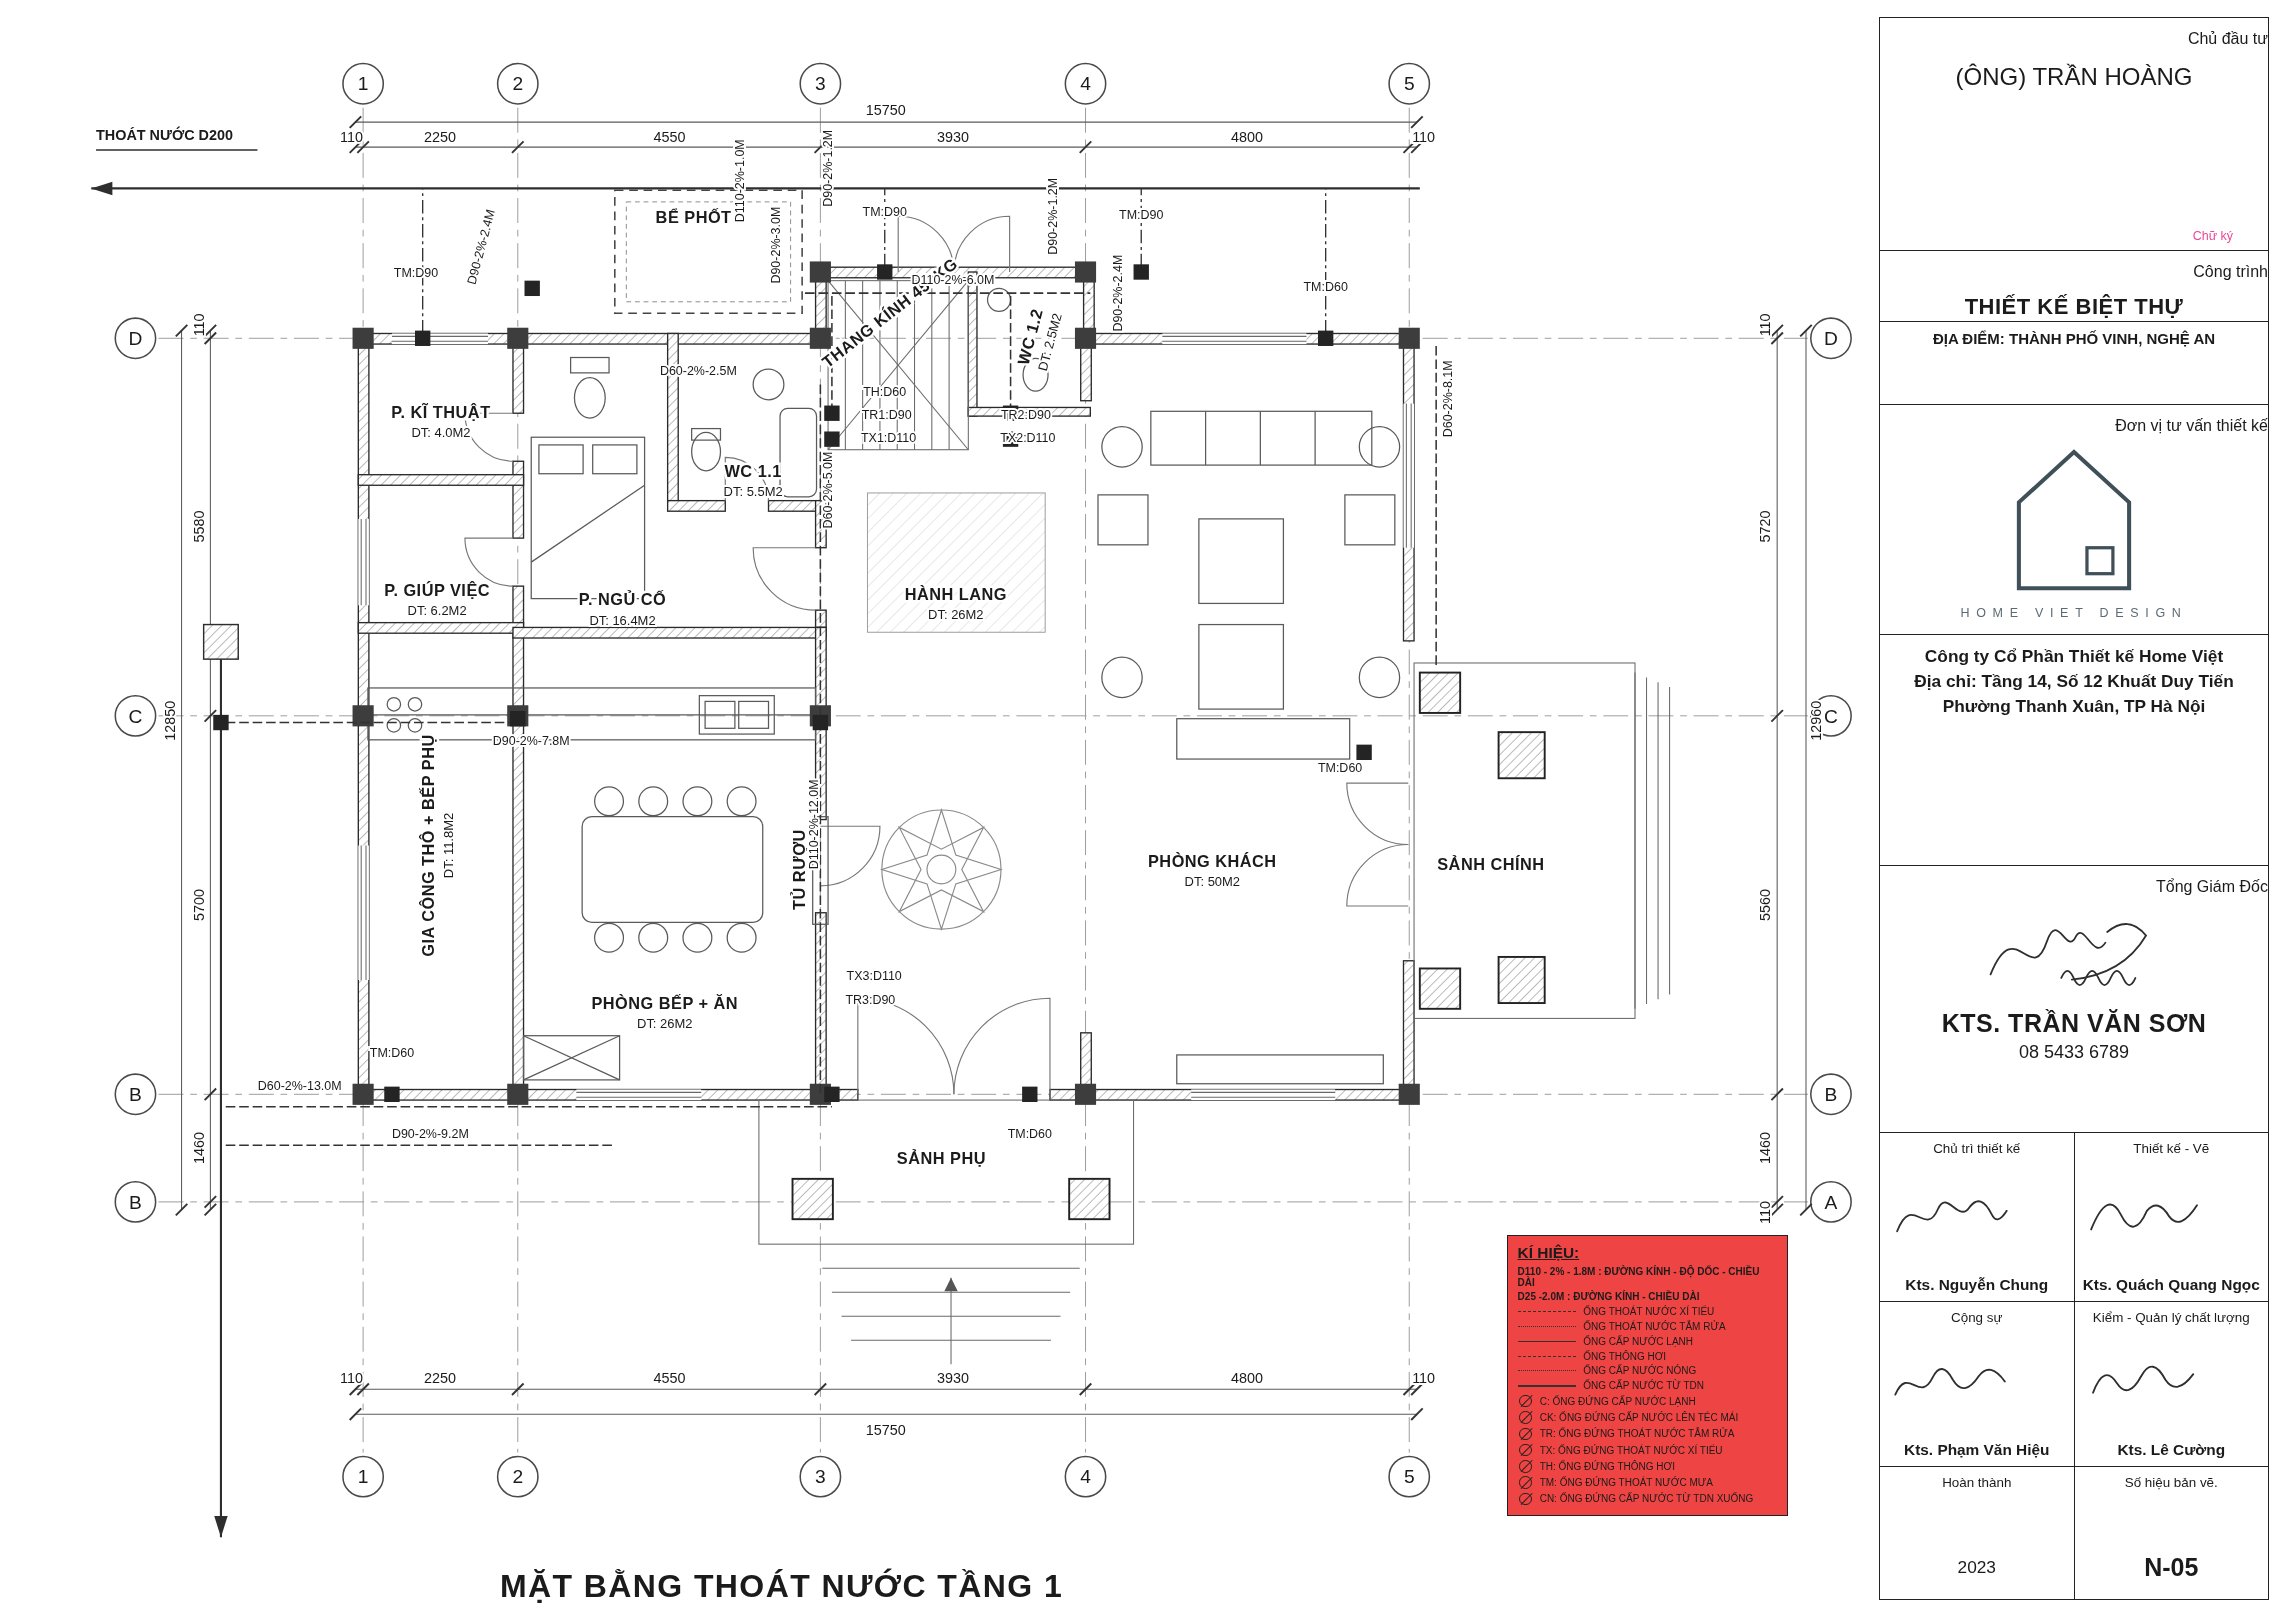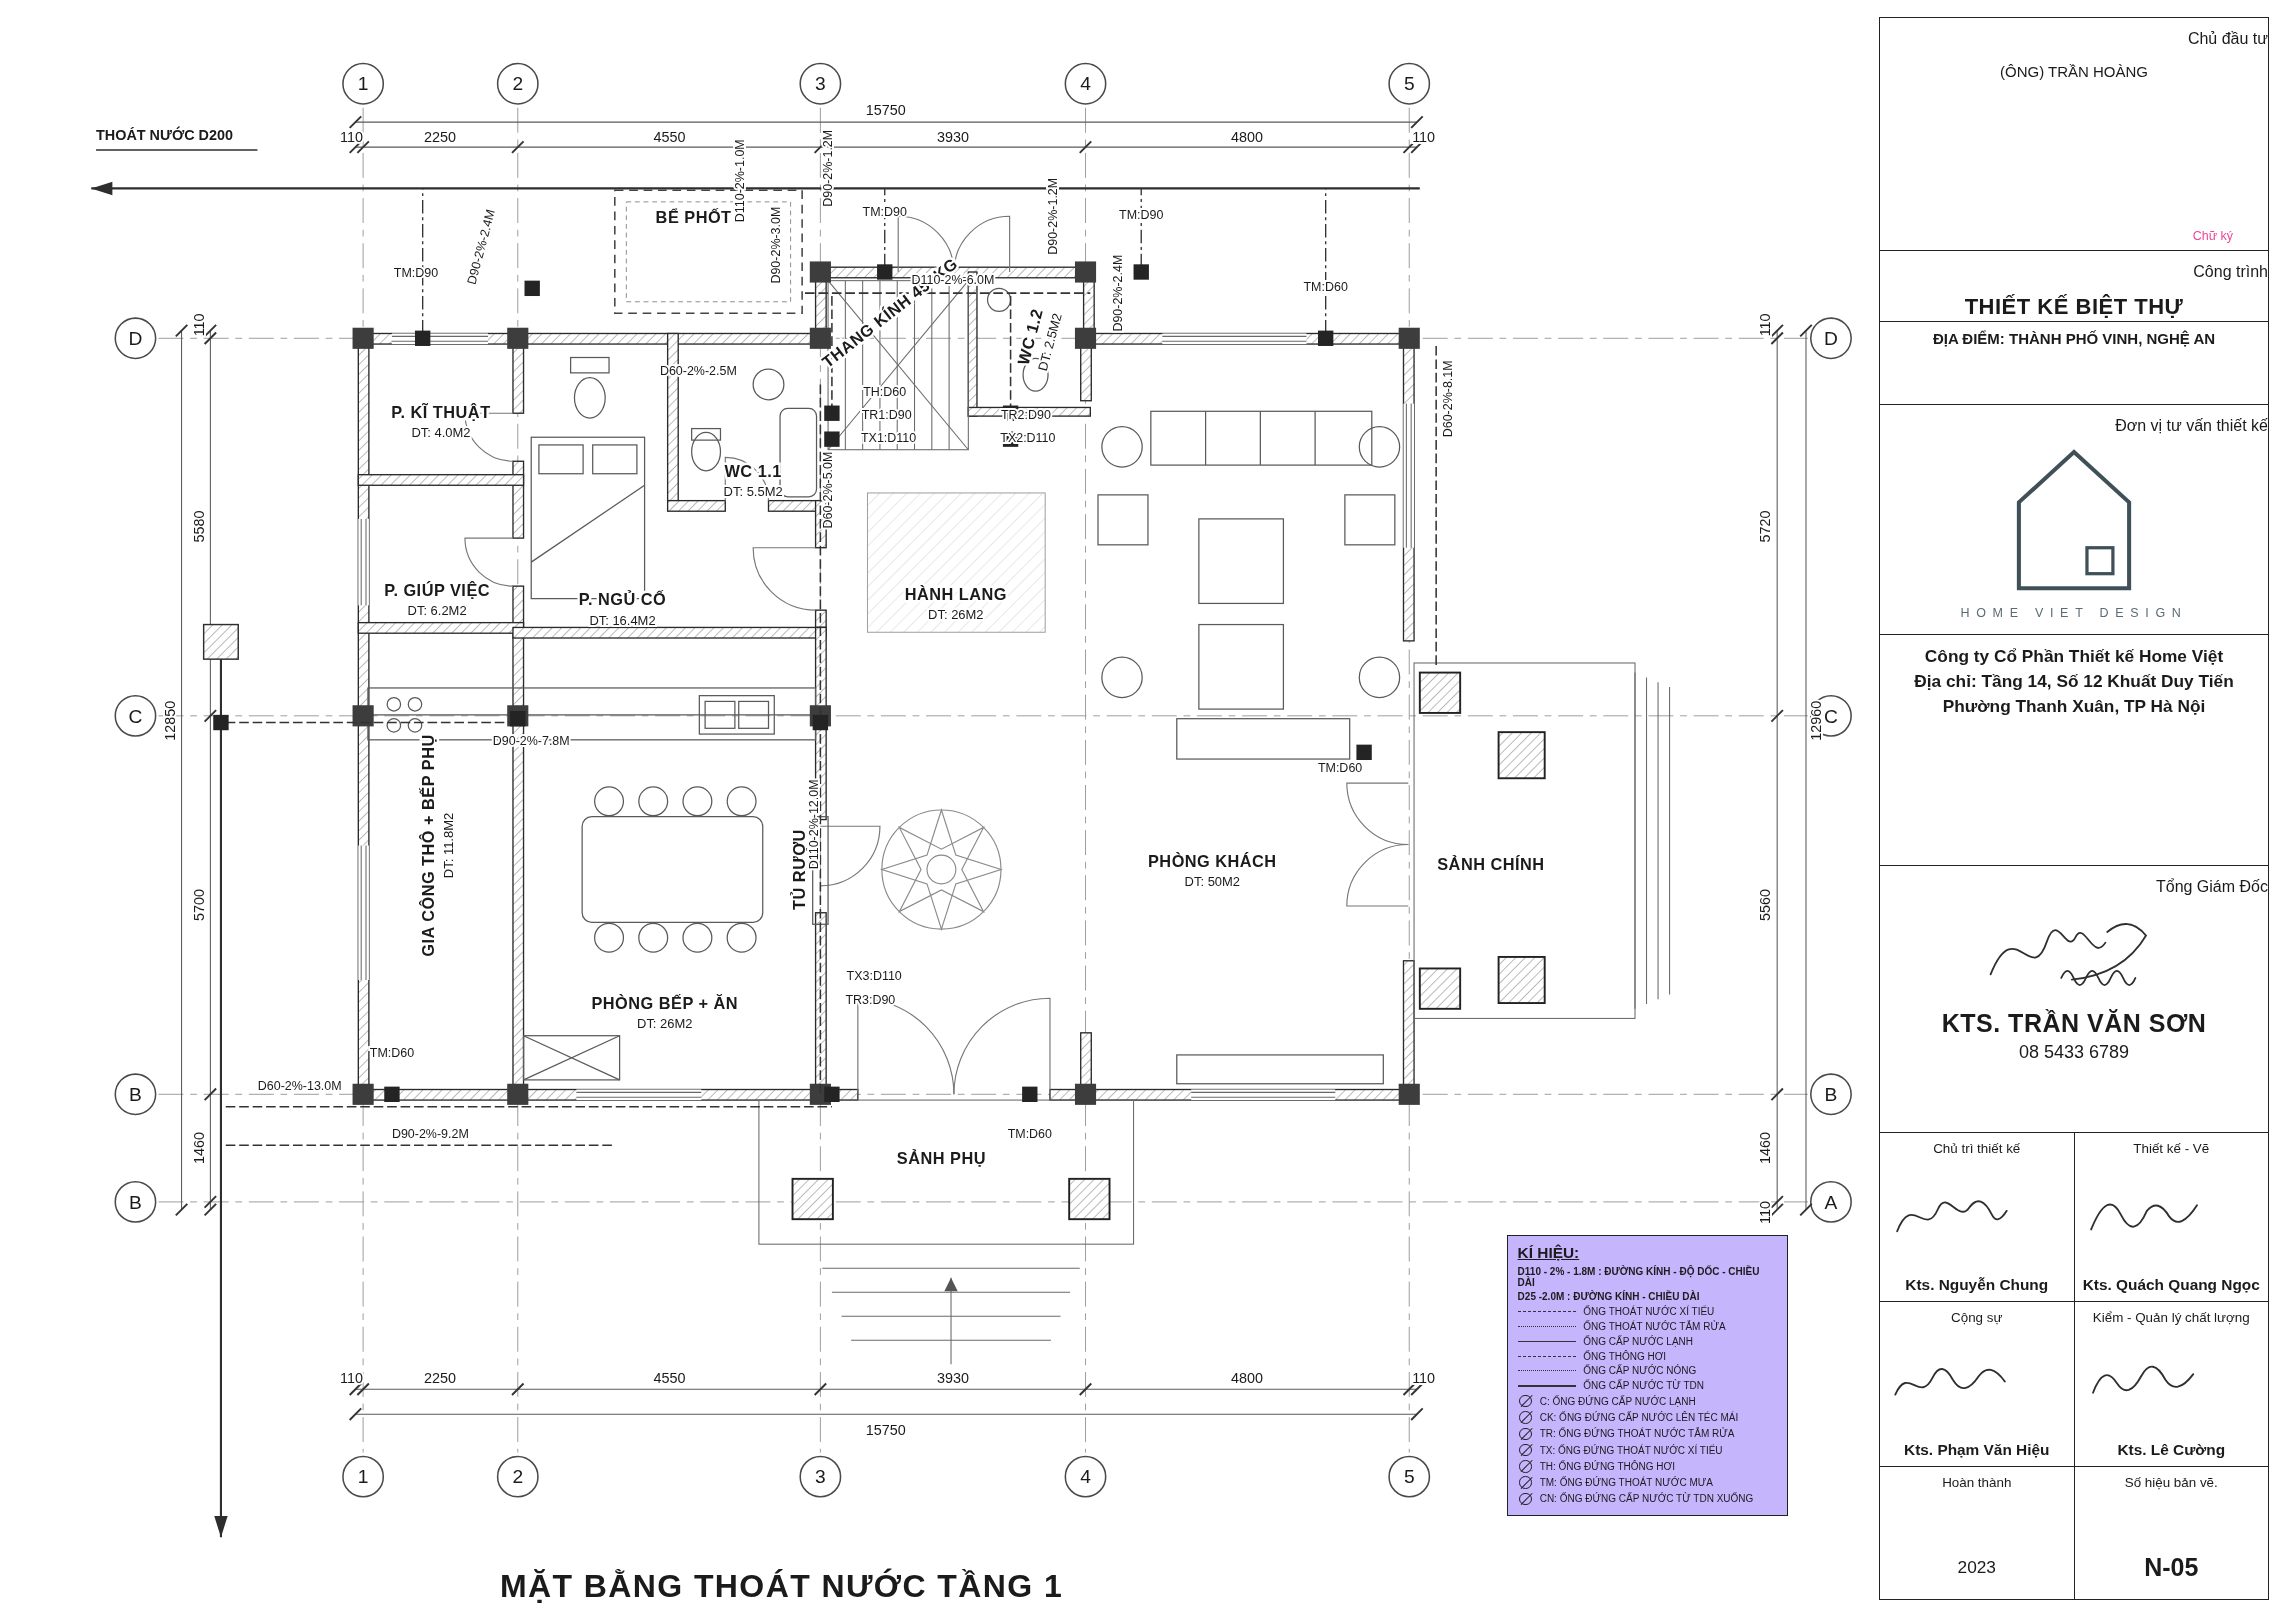--- a/index.html
+++ b/index.html
@@ -24,40 +24,40 @@
   .furn{fill:none;stroke:#5a5a5a;stroke-width:1.3}
   .door{stroke:#777;stroke-width:1.2;fill:none}
   .pipe{stroke:#333;stroke-width:1.6;fill:none;stroke-dasharray:10 4}
   .pipe2{stroke:#333;stroke-width:1.4;fill:none;stroke-dasharray:14 4 3 4}
 
   .dtitle{position:absolute;left:500px;top:1568px;width:961px;text-align:left;
     font-size:32px;font-weight:700;letter-spacing:1.4px}
 
   
   .legend{position:absolute;left:1507px;top:1235px;width:281px;border:1.9px solid #222;
-    background:#c4b5fd;padding:7.7px 9.6px 9.6px}
+    background:#ef4444;padding:7.7px 9.6px 9.6px}
   .lg-h{font-size:15.4px;font-weight:700;text-decoration:underline;margin-bottom:4.8px}
   .lg-note{font-size:10px;margin-bottom:2.9px;font-weight:600}
   .lg-row{display:flex;align-items:center;margin-top:3.8px}
   .ls{display:inline-block;width:58px;height:0;margin-right:7.7px;flex:none}
   .ls1{border-top:1.9px dashed #333}.ls2{border-top:1.9px dotted #333}.ls3{border-top:1.9px solid #333}
   .ls4{border-top:1.9px dashed #333}.ls5{border-top:1.9px dotted #333}.ls6{border-top:2.9px double #333}
   .riser-sym{width:12.5px;height:12.5px;border:1.4px solid #222;border-radius:50%;position:relative;
     margin:0 7.7px 0 1.9px;flex:none}
   .riser-sym::after{content:"";position:absolute;left:50%;top:-2.9px;bottom:-2.9px;width:1.4px;
     background:#222;transform:rotate(45deg)}
   .lg-t{font-size:10px}
 
   
   .tb{position:absolute;left:1879px;top:17.3px;width:390px;height:1583px;border:1.9px solid #222;
     background:#fff;display:flex;flex-direction:column}
   .tb-sec{border-bottom:1.9px solid #222;position:relative}
   .s1{height:233px}.s2{height:154px}.s3{height:461px}.s4{height:267px}
   .tb-h{text-align:right;font-size:16px;padding-top:11.5px}
-  .tb-client{text-align:center;font-size:15px;margin-top:15.4px}
+  .tb-client{text-align:center;font-size:24px;margin-top:15.4px}
   .tb-sign{position:absolute;right:35px;bottom:7.7px;font-size:12.5px;color:#ec4899}
   .tb-proj{text-align:center;font-size:22px;font-weight:700;margin-top:13.4px;letter-spacing:0.5px}
   .tb-loc{border-top:1.9px solid #222;margin-top:1px;padding:7.7px 3.8px;text-align:center;
     font-size:15px;font-weight:600}
   .logo-wrap{text-align:center;margin-top:9.6px}
   .logo-name{font-family:"Liberation Serif","DejaVu Serif",serif;font-size:38px;font-weight:700;
     color:#33424a;margin-top:5.8px}
   .logo-sub{font-size:12.5px;letter-spacing:6.7px;color:#5c6b73;margin-top:3.8px}
   .company{border-top:1.9px solid #222;margin-top:13.4px;padding:9.6px 3.8px;text-align:center;
     font-weight:700;font-size:17.3px;line-height:1.45}

